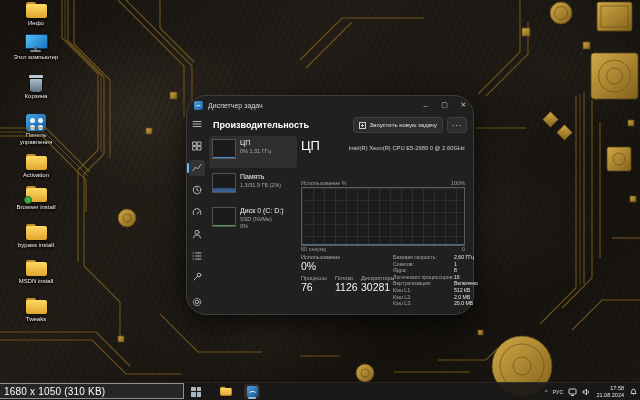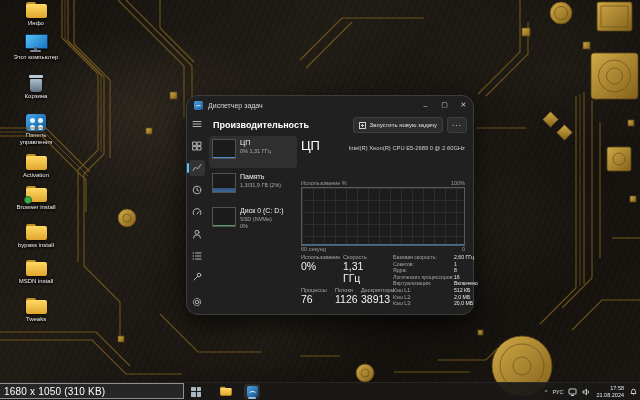--- a/index.html
+++ b/index.html
@@ -28,21 +28,21 @@
   .ic-pc .scr{position:absolute;left:1px;top:0;width:21px;height:13px;border-radius:1px;background:linear-gradient(135deg,#56c1f2,#1873c4);border:1px solid #0c3c66;}
   .ic-pc .stand{position:absolute;left:10px;top:13px;width:3px;height:3px;background:#55606a;}
   .ic-pc .base{position:absolute;left:6px;top:16px;width:11px;height:2px;background:#7c8893;border-radius:1px;}
   .ic-bin{width:14px;height:18px;position:relative;filter:drop-shadow(0 1px 1px rgba(0,0,0,.7));}
   .ic-bin .lid{position:absolute;left:0;top:1px;width:14px;height:3px;border-radius:1px;background:#b9c8d4;}
   .ic-bin .body{position:absolute;left:1px;top:5px;width:12px;height:13px;border-radius:1px 1px 3px 3px;background:linear-gradient(180deg,#aebecb,#5f7183);}
   .ic-cp{width:20px;height:17px;border-radius:3px;background:linear-gradient(135deg,#41a5ea,#145a9e);position:relative;filter:drop-shadow(0 1px 1px rgba(0,0,0,.7));}
   .ic-cp::after{content:"";position:absolute;left:4px;top:4px;width:5px;height:5px;border-radius:50%;background:#eaf4fb;box-shadow:8px 0 0 #eaf4fb,0 7px 0 #eaf4fb,8px 7px 0 #eaf4fb;}
 
   
-  .tm{position:absolute;left:186px;top:95px;width:286px;height:218px;z-index:3;background:#202020;border:1px solid #3c3c3c;border-radius:12px;box-shadow:0 10px 28px rgba(0,0,0,.65);color:#e8e8e8;}
+  .tm{position:absolute;left:186px;top:95px;width:286px;height:218px;z-index:3;background:#202020;border:1px solid #3c3c3c;border-radius:20px;box-shadow:0 10px 28px rgba(0,0,0,.65);color:#e8e8e8;}
   .tm-titlebar{position:absolute;left:0;top:0;right:0;height:18px;display:flex;align-items:center;padding:0 0 0 7px;}
   .tm-appicon{width:9px;height:9px;border-radius:2px;background:linear-gradient(135deg,#4fa3e3,#1c5c9e);position:relative;margin-right:5px;}
   .tm-appicon::after{content:"";position:absolute;left:2px;top:4px;width:5px;height:3px;border-top:1px solid #dff0fc;border-radius:50% 50% 0 0;}
   .tm-title{font-size:7px;color:#d6d6d6;}
   .tm-cbtns{margin-left:auto;display:flex;height:18px;}
   .tm-cbtn{width:19px;height:18px;display:flex;align-items:center;justify-content:center;font-size:7px;color:#c9c9c9;}
   .tm-cbtn:last-child{border-radius:0 7px 0 0;}
   
   .tm-rail{position:absolute;left:0;top:18px;bottom:0;width:20px;}
   .ri{position:absolute;left:2px;width:16px;height:16px;display:flex;align-items:center;justify-content:center;border-radius:3px;}
@@ -364,37 +364,33 @@
         <span>0</span>
       </div>
 
       <div class="stats">
         <div class="s-left">
           <div class="s-row">
             <div class="s-col1">
                 <div class="s-lbl">Использование</div>
               <div class="s-val">0%</div>
               </div>
-            <div class="s-col2">
-                <div class="s-lbl">Скорость</div>
-              <div class="s-val">1,31 ГГц</div>
-              </div>
           </div>
           <div class="s-row">
             <div class="s-col3">
                 <div class="s-lbl">Процессы</div>
               <div class="s-val">76</div>
               </div>
             <div class="s-col4">
                 <div class="s-lbl">Потоки</div>
               <div class="s-val">1126</div>
               </div>
             <div class="s-col5">
                 <div class="s-lbl">Дескрипторы</div>
-              <div class="s-val">38913</div>
+              <div class="s-val">30281</div>
               </div>
           </div>
         </div>
         <div class="s-right">
           <div class="r-row">
               <div class="r-lbl">Базовая скорость:</div>
               <div class="r-val">2,60 ГГц</div>
             </div>
           <div class="r-row">
               <div class="r-lbl">Сокетов:</div>

